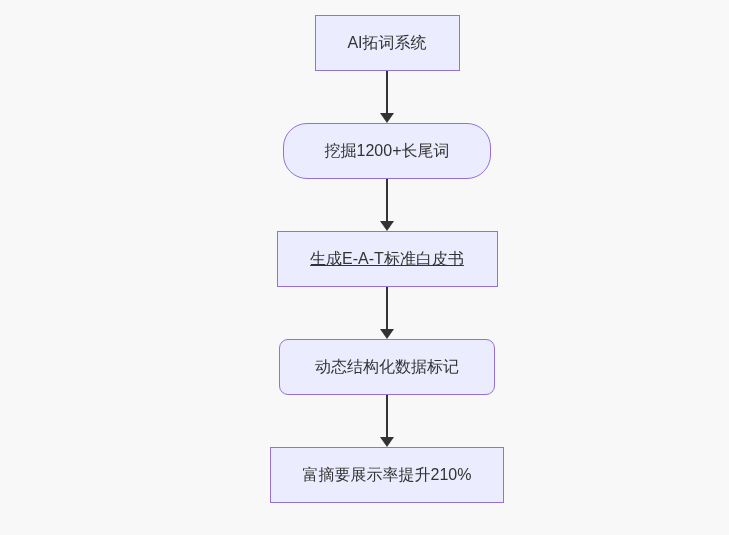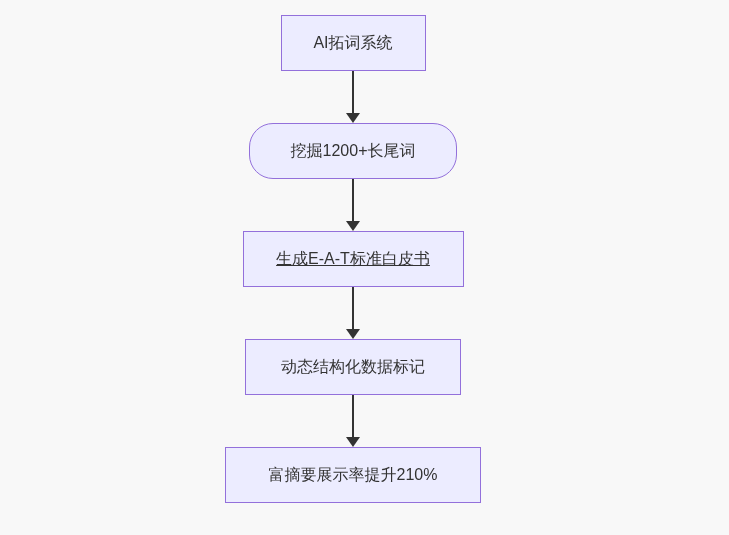--- a/index.html
+++ b/index.html
@@ -14,21 +14,21 @@
     overflow: hidden;
   }
   .canvas {
     position: relative;
     width: 729px;
     height: 535px;
   }
   .flow {
     position: absolute;
     top: 15px;
-    left: 353px;
+    left: 387px;
     transform: translateX(-50%);
     display: flex;
     flex-direction: column;
     align-items: center;
   }
   .node {
     box-sizing: border-box;
     height: 56px;
     display: flex;
     align-items: center;
@@ -36,22 +36,22 @@
     background: var(--node-fill, #ECECFF);
     border: 1px solid var(--node-border, #9370DB);
     color: var(--text, #333333);
     font-size: 16px;
     white-space: nowrap;
     padding: 0 12px;
   }
   .n1 { width: 145px; }
   .n2 { width: 208px; border-radius: 24px; }
   .n3 { width: 221px; text-decoration: underline; }
-  .n4 { width: 216px; }
-  .n5 { width: 256px; }
+  .n4 { width: 216px; border-radius: 9px; }
+  .n5 { width: 234px; }
   .edge {
     display: flex;
     flex-direction: column;
     align-items: center;
     height: 52px;
   }
   .edge .line {
     width: 2px;
     height: 42px;
     background: var(--arrow, #333333);

